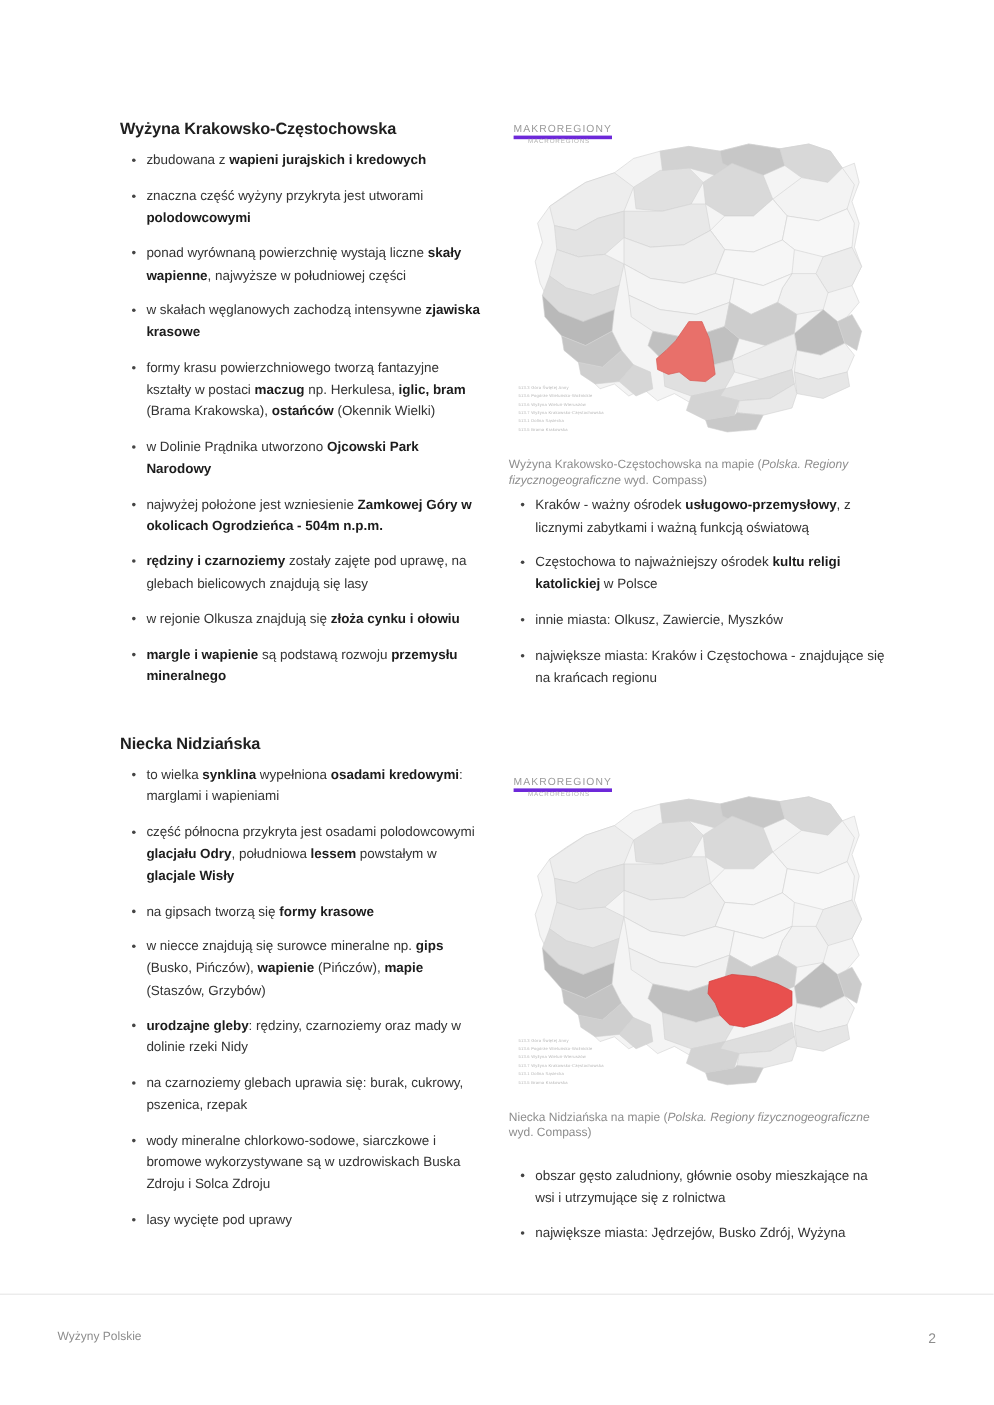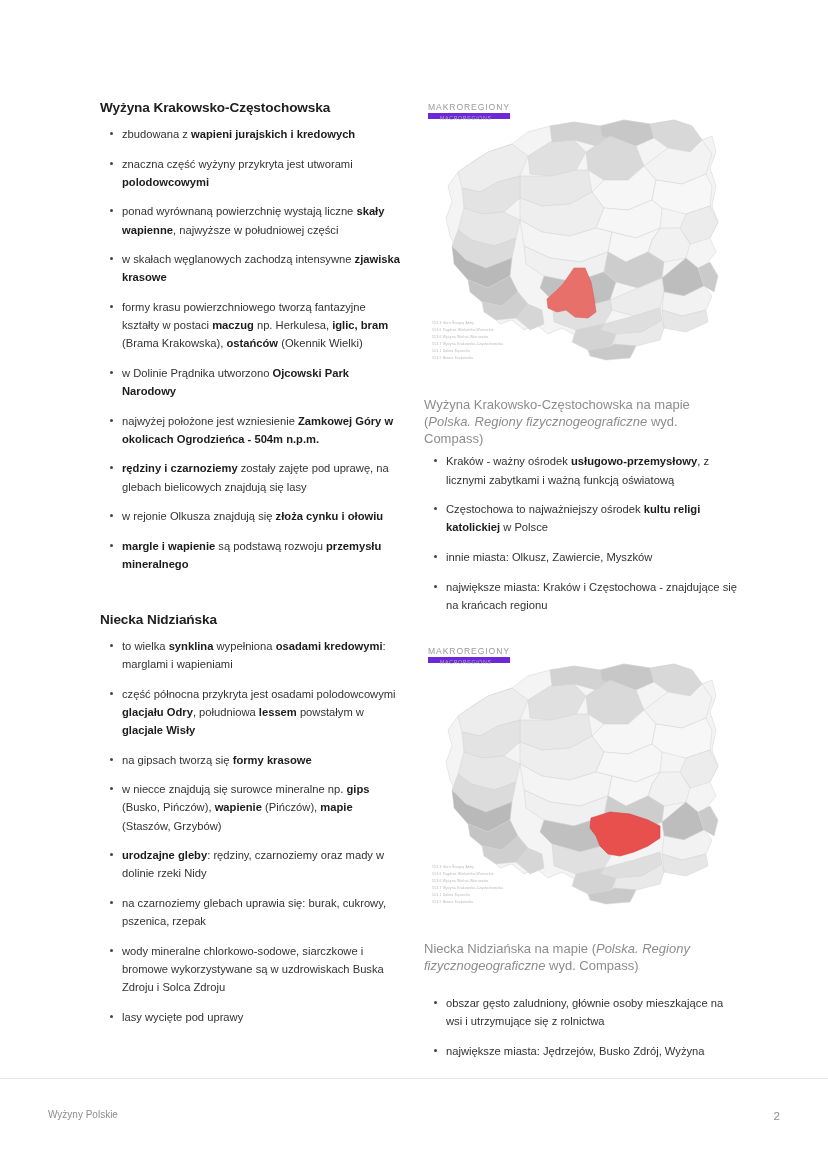--- a/index.html
+++ b/index.html
@@ -91,21 +91,21 @@
     overflow: hidden;
   }
   .map-box svg { display: block; }
   .map-title {
     position: absolute;
     left: 4px;
     top: 6px;
     font-size: 8.6px;
     letter-spacing: 0.9px;
     color: #9a9a9a;
-    border-bottom: 6px solid #6d28d9;
+    border-bottom: 3px solid #6d28d9;
     padding-bottom: 1px;
   }
   .map-subtitle {
     position: absolute;
     left: 16px;
     top: 19px;
     font-size: 5.2px;
     letter-spacing: 0.7px;
     color: #b2b2b2;
   }
@@ -114,24 +114,24 @@
     left: 8px;
     bottom: 16px;
     font-size: 3.4px;
     line-height: 2.05;
     color: #b6b6b6;
     letter-spacing: 0.2px;
   }
   .map-legend div { white-space: nowrap; }
 
   .caption {
-    font-size: 13px;
+    font-size: 10px;
     line-height: 1.32;
     color: #8d8d8d;
-    margin-top: 18px;
+    margin-top: 3px;
     width: 305px;
   }
   .caption i { font-style: italic; }
 
   
   .footer-rule {
     position: absolute;
     left: 0;
     right: 0;
     top: 1078px;

